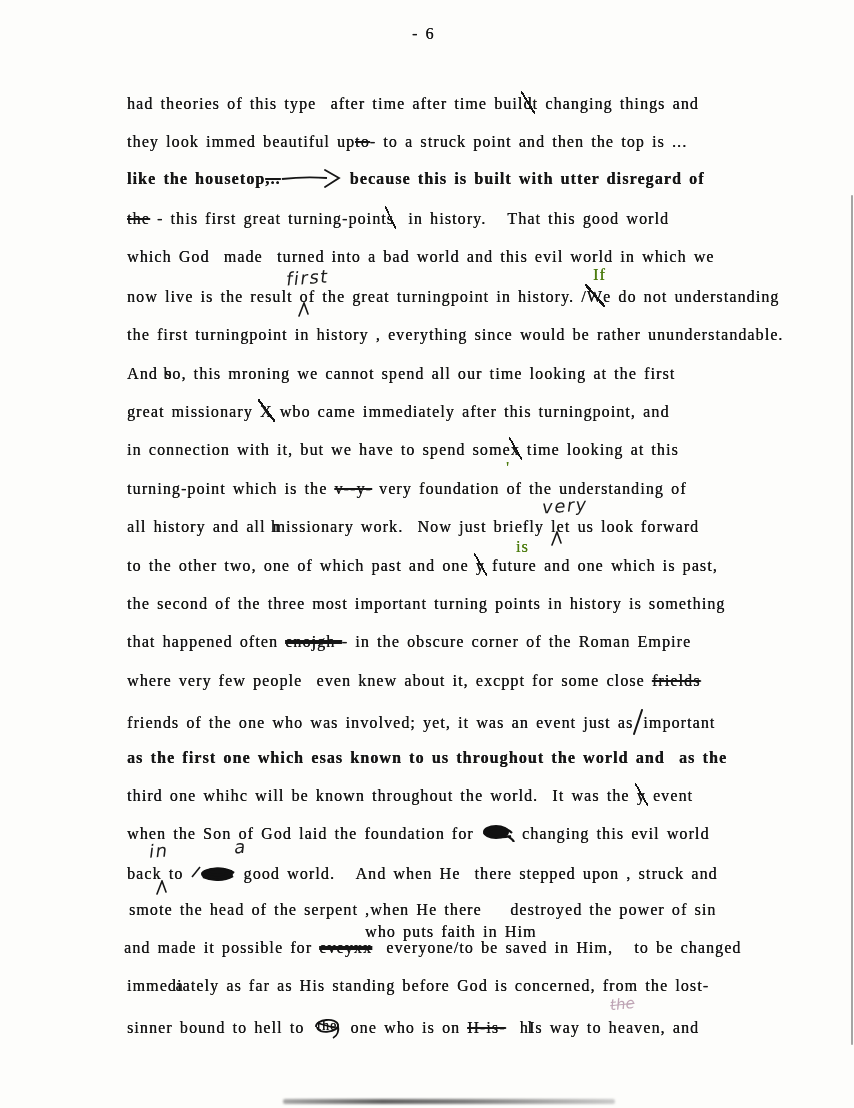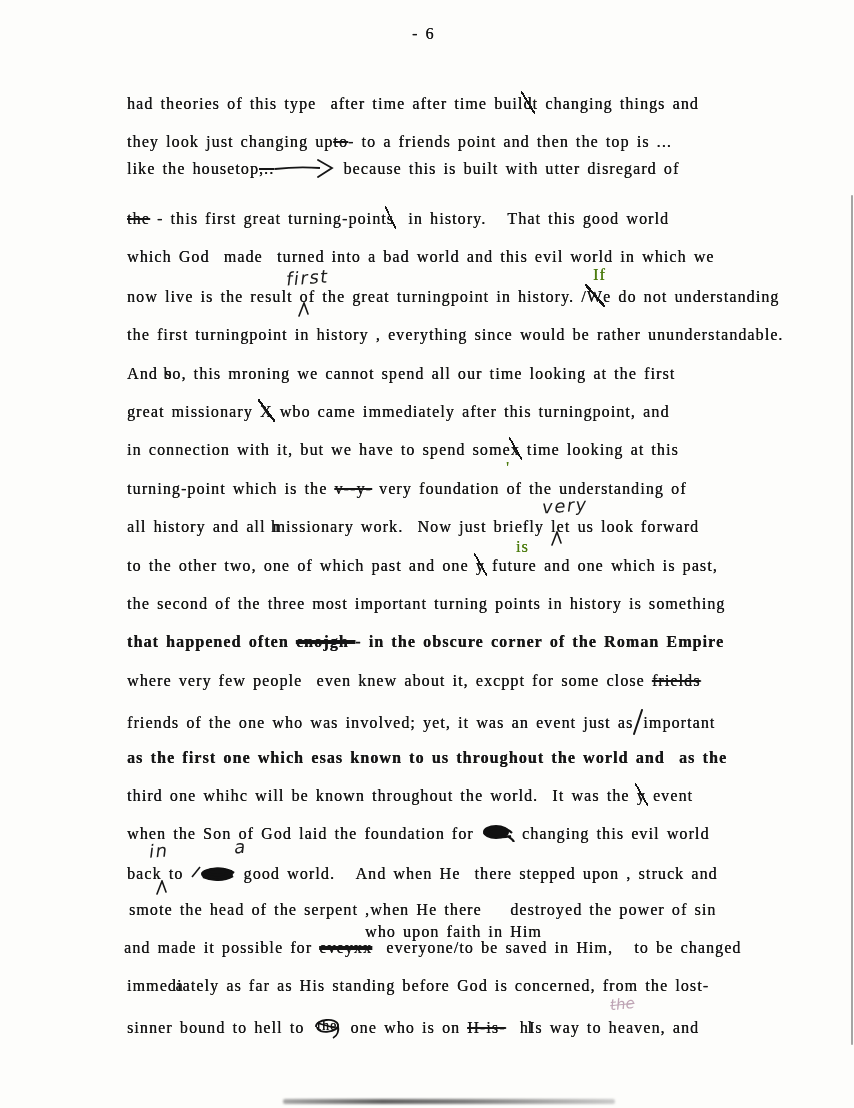--- a/index.html
+++ b/index.html
@@ -54,54 +54,54 @@
     position:absolute;right:1px;width:2.5px;background:#4d4d4d;opacity:.5;border-radius:2px;
   }
 </style>
 </head>
 <body>
 
 <div class="page">
   <div class="line" style="left:412px;top:24px;">- 6</div>
   <div id="lines">
       <div class="line" style="left: 127px; top: 94px;"><span class="">had theories of this type  after time after time buil</span><span class="slash">d</span><span class="">t changing things and</span></div>
-      <div class="line" style="left: 127px; top: 132px;"><span class="">they look just changing up</span><span class="st">to</span><span class="">- to a friends point and then the top is ...</span></div>
-      <div class="line" style="left: 127px; top: 158px;"><span class="">like the housetop</span><span class="st">,..</span><span class="icon"><svg width="62" height="20" viewBox="0 0 62 20" style="vertical-align:-4px">
+      <div class="line" style="left: 127px; top: 132px;"><span class="">they look immed beautiful up</span><span class="st">to</span><span class="">- to a struck point and then the top is ...</span></div>
+      <div class="line" style="left: 127px; top: 168px; font-weight: bold;"><span class="">like the housetop</span><span class="st">,..</span><span class="icon"><svg width="62" height="20" viewBox="0 0 62 20" style="vertical-align:-4px">
             <path d="M1 11 C 18 9, 32 9, 46 10" stroke="#161616" stroke-width="1.8" fill="none"></path>
             <path d="M44 2 L58 10 L44 19" stroke="#161616" stroke-width="1.8" fill="none" stroke-linecap="round"></path>
           </svg></span><span class=""> because this is built with utter disregard of</span></div>
       <div class="line" style="left: 127px; top: 209px;"><span class="st">the</span><span class=""> - this first great turning-point</span><span class="slash">s</span><span class="">  in history.   That this good world</span></div>
       <div class="line" style="left: 127px; top: 247px;"><span class="">which God  made  turned into a bad world and this evil world in which we</span></div>
       <div class="line" style="left: 127px; top: 287px;"><span class="">now live is the result of the great turningpoint in history. /</span><span class="slash">W</span><span class="">e do not understanding</span></div>
       <div class="line" style="left: 127px; top: 325px;"><span class="">the first turningpoint in history , everything since would be rather ununderstandable.</span></div>
       <div class="line" style="left: 127px; top: 364px;"><span class="">And </span><span class="ot"><span class="under">b</span><span>s</span></span><span class="">o, this mroning we cannot spend all our time looking at the first</span></div>
       <div class="line" style="left: 127px; top: 402px;"><span class="">great missionary </span><span class="slash">X</span><span class=""> wbo came immediately after this turningpoint, and</span></div>
       <div class="line" style="left: 127px; top: 440px;"><span class="">in connection with it, but we have to spend some</span><span class="slash">x</span><span class=""> time looking at this</span></div>
       <div class="line" style="left: 127px; top: 479px;"><span class="">turning-point which is the </span><span class="st">v--y-</span><span class=""> very foundation of the understanding of</span></div>
       <div class="line" style="left: 127px; top: 517px;"><span class="">all history and all </span><span class="ot"><span class="under">h</span><span>m</span></span><span class="">issionary work.  Now just briefly let us look forward</span></div>
       <div class="line" style="left: 127px; top: 556px;"><span class="">to the other two, one of which past and one </span><span class="slash">y</span><span class=""> future and one which is past,</span></div>
       <div class="line" style="left: 127px; top: 594px;"><span class="">the second of the three most important turning points in history is something</span></div>
-      <div class="line" style="left: 127px; top: 632px; font-weight: bold;"><span class="">that happened often </span><span class="st2">enojgh-</span><span class="">- in the obscure corner of the Roman Empire</span></div>
+      <div class="line" style="left: 127px; top: 632px;"><span class="">that happened often </span><span class="st2">enojgh-</span><span class="">- in the obscure corner of the Roman Empire</span></div>
       <div class="line" style="left: 127px; top: 671px;"><span class="">where very few people  even knew about it, excppt for some close </span><span class="st">frields</span></div>
       <div class="line" style="left: 127px; top: 709px;"><span class="">friends of the one who was involved; yet, it was an event just as</span><span class="icon"><svg width="10" height="26" viewBox="0 0 10 26" style="vertical-align:-7px">
             <path d="M9 1 L1 25" stroke="#161616" stroke-width="2" stroke-linecap="round"></path>
           </svg></span><span class="">important</span></div>
       <div class="line" style="left: 127px; top: 748px; font-weight: bold;"><span class="">as the first one which esas known to us throughout the world and  as the</span></div>
       <div class="line" style="left: 127px; top: 786px;"><span class="">third one whihc will be known throughout the world.  It was the </span><span class="slash">y</span><span class=""> event</span></div>
       <div class="line" style="left: 127px; top: 824px;"><span class="">when the Son of God laid the foundation for </span><span class="icon"><svg width="34" height="18" viewBox="0 0 34 18" style="vertical-align:-3px">
             <ellipse cx="15" cy="8" rx="13" ry="7" fill="#111"></ellipse>
             <path d="M3 10 C 10 2, 24 2, 31 9 M4 6 C 12 14, 22 14, 30 12 M26 12 C 30 14, 32 16, 33 18" stroke="#111" stroke-width="2.2" fill="none"></path>
           </svg></span><span class=""> changing this evil world</span></div>
       <div class="line" style="left: 127px; top: 863px;"><span class="">back to </span><span class="icon"><svg width="46" height="20" viewBox="0 0 46 20" style="vertical-align:-4px">
             <path d="M2 14 L10 4" stroke="#161616" stroke-width="1.6"></path>
             <ellipse cx="27" cy="11" rx="16" ry="6.5" fill="#111"></ellipse>
             <path d="M12 11 C 20 4, 36 4, 44 10 M13 14 C 22 18, 34 18, 43 13 M14 8 C 24 14, 32 13, 42 8" stroke="#111" stroke-width="2.4" fill="none"></path>
           </svg></span><span class=""> good world.   And when He  there stepped upon , struck and</span></div>
       <div class="line" style="left: 129px; top: 900px;"><span class="">smote the head of the serpent ,when He there    destroyed the power of sin</span></div>
-      <div class="line" style="left: 365px; top: 922px;"><span class="">who upon faith in Him</span></div>
+      <div class="line" style="left: 365px; top: 922px;"><span class="">who puts faith in Him</span></div>
       <div class="line" style="left: 124px; top: 938px;"><span class="">and made it possible for </span><span class="st2">eveyxx</span><span class="">  everyone/to be saved in Him,   to be changed</span></div>
       <div class="line" style="left: 127px; top: 976px;"><span class="">immed</span><span class="ot"><span class="under">a</span><span>i</span></span><span class="">ately as far as His standing before God is concerned, from the lost-</span></div>
       <div class="line" style="left: 127px; top: 1015px;"><span class="">sinner bound to hell to </span><span class="icon"><svg width="32" height="24" viewBox="0 0 32 24" style="vertical-align:-6px">
             <text x="6" y="15" font-size="14" font-family="Liberation Serif,serif" fill="#161616">the</text>
             <path d="M5 12 C 4 4, 26 2, 27 10 C 28 17, 7 20, 6 12 M27 10 C 28 16, 26 21, 22 23" stroke="#111" stroke-width="1.8" fill="none"></path>
             <path d="M6 8 L28 14" stroke="#111" stroke-width="1.6"></path>
           </svg></span><span class=""> one who is on </span><span class="st">H-is-</span><span class="">  h</span><span class="ot"><span class="under">l</span><span>I</span></span><span class="">s way to heaven, and</span></div>
     </div>
   <div id="annotations">
       <div class="ann hwa" style="left: 286px; top: 267px;">first</div>

